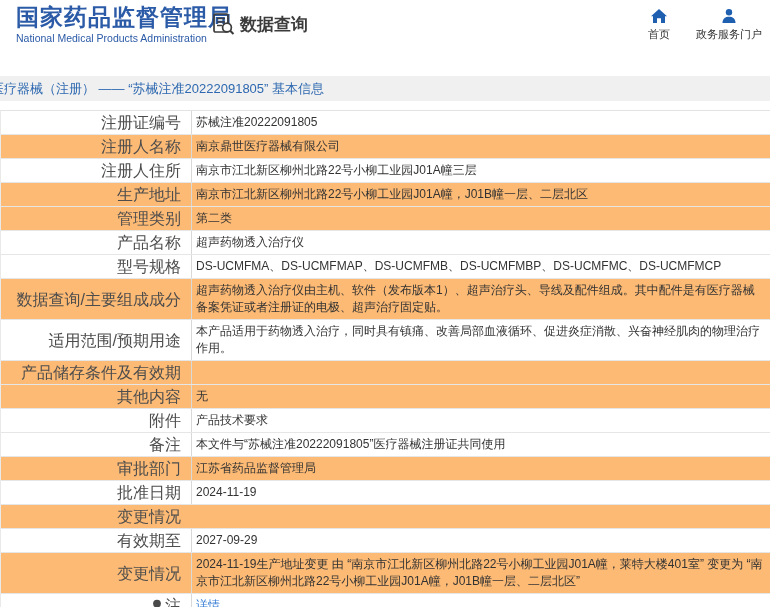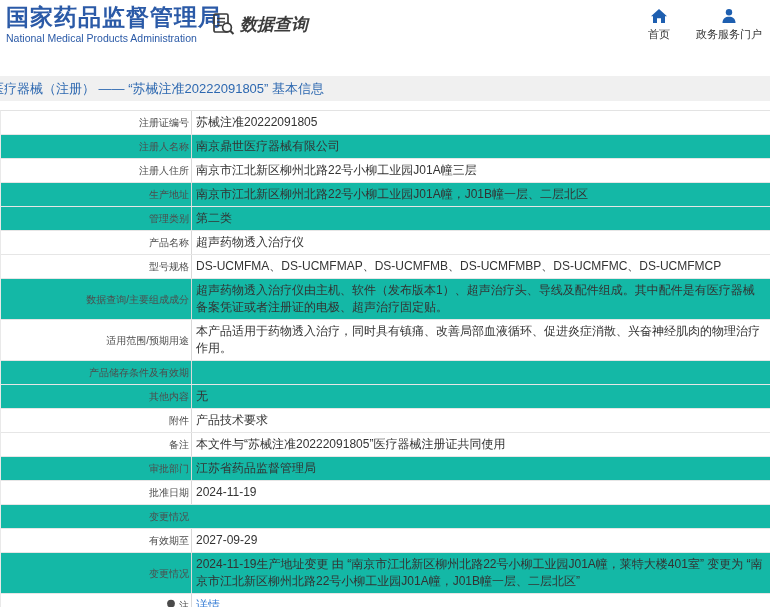--- a/index.html
+++ b/index.html
@@ -1,41 +1,41 @@
 <!DOCTYPE html>
 <html><head>
 <meta charset="utf-8">
 <style>
   * { margin:0; padding:0; box-sizing:border-box; }
   html,body { width:770px; height:607px; overflow:hidden; background:#fff;
     font-family:"Liberation Sans","DejaVu Sans",sans-serif; }
 
   
   .header { position:relative; height:60px; background:#fff; }
-  .logo { position:absolute; left:6px; top:3px; }
+  .logo { position:absolute; left:16px; top:3px; }
   .logo-title { font-size:23px; font-weight:bold; color:#2b5aa7; letter-spacing:1px; line-height:28px; }
   .logo-sub { font-size:10.5px; color:#2b5aa7; margin-top:1px; }
-  .section { position:absolute; left:212px; top:12px; display:flex; align-items:center; gap:4px; cursor:pointer;font-style:italic; }
+  .section { position:absolute; left:212px; top:12px; display:flex; align-items:center; gap:4px; cursor:pointer; }
   .section-label { font-size:17px; font-weight:bold; color:#3c3c3c; }
   .top-nav { position:absolute; right:8px; top:8px; display:flex; gap:26px; }
   .nav-item { display:flex; flex-direction:column; align-items:center; gap:3px; cursor:pointer; }
   .nav-item .lbl { font-size:11px; color:#333; white-space:nowrap; }
 
   
   .crumb-gap { height:16px; background:#fff; }
   .crumb-bar { height:25px; background:#f0f0f0; display:flex; align-items:center; overflow:hidden; }
   .crumb-text { font-size:13px; color:#2d68b0; margin-left:-9px; white-space:nowrap; }
   .crumb-gap2 { height:9px; background:#fff; }
 
   
   .info-table { border-top:1px solid #e3e3e3; border-left:1px solid #e9e9e9; }
   .row { display:flex; border-bottom:1px solid #e6e6e6; background:#fff; }
-  .row.alt { background:#14b8a6; }
-  .cell-label { width:190px; flex:0 0 190px; text-align:right; padding:3px 2px;
-    font-size:10px; line-height:17px; color:#4d4d4d; display:flex; justify-content:flex-end; align-items:center; gap:3px; }
+  .row.alt { background:#fdba74; }
+  .cell-label { width:190px; flex:0 0 190px; text-align:right; padding:3px 10px;
+    font-size:16px; line-height:17px; color:#4d4d4d; display:flex; justify-content:flex-end; align-items:center; gap:3px; }
   .cell-value { flex:1; border-left:1px solid #d8d8d8; padding:3px 4px;
     font-size:12px; line-height:17px; color:#333; display:flex; align-items:center; flex-wrap:wrap; }
   .cell-value .txt { width:100%; }
   .link { color:#3a7fd5; cursor:pointer; text-decoration:none; }
 
   .icon-svg { display:block; }
 </style>
 </head>
 <body>
 

